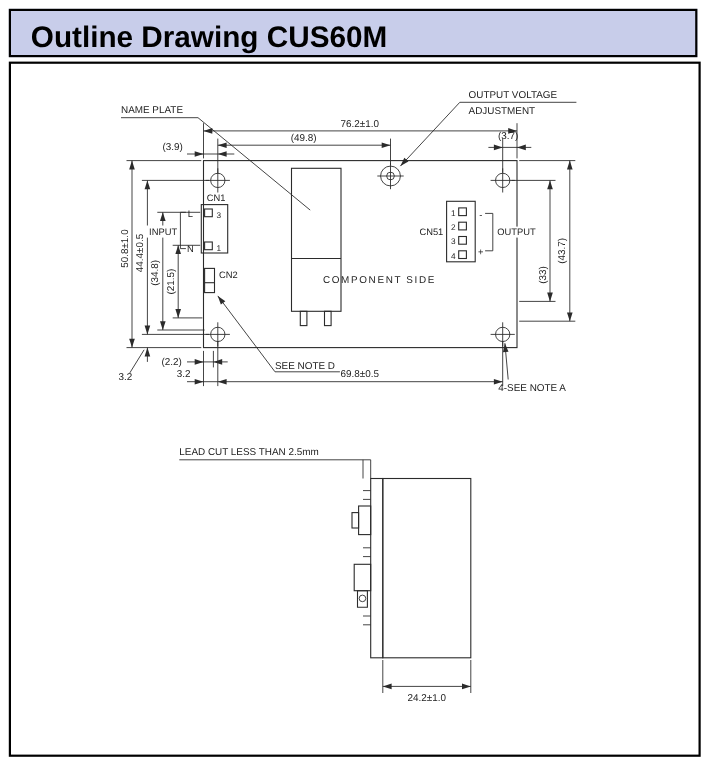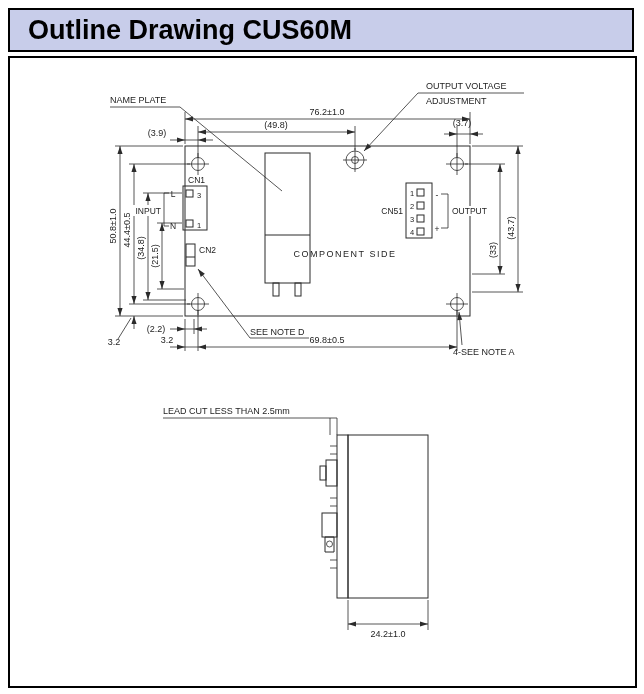--- a/index.html
+++ b/index.html
@@ -1,18 +1,18 @@
 <!DOCTYPE html>
 <html><head>
 <meta charset="utf-8">
 <style>
   html,body{margin:0;padding:0;background:#ffffff;}
   .page{position:relative;width:644px;height:694px;background:#ffffff;font-family:"Liberation Sans",sans-serif;overflow:hidden;}
   .title-box{position:absolute;left:8px;top:8px;width:626px;height:44px;box-sizing:border-box;
-             background:#c8cdea;border:2px solid #000;display:flex;align-items:center;padding-left:18px;}
+             background:#c8cdea;border:2px solid #000;display:flex;align-items:flex-end;padding-left:18px;}
   .title-box span{font-size:27px;font-weight:bold;color:#000;letter-spacing:0px;}
   .content-box{position:absolute;left:8px;top:56px;width:629px;height:632px;box-sizing:border-box;
                background:#ffffff;border:2px solid #000;}
   svg{display:block;}
   svg text{font-family:"Liberation Sans",sans-serif;fill:#1d1d1d;}
   .t9{font-size:9px;}
   .t8{font-size:8.5px;}
   .t7{font-size:7.5px;}
   .cs{font-size:9px;letter-spacing:1.5px;}
   .ln{stroke:#2b2b2b;stroke-width:1;fill:none;}

